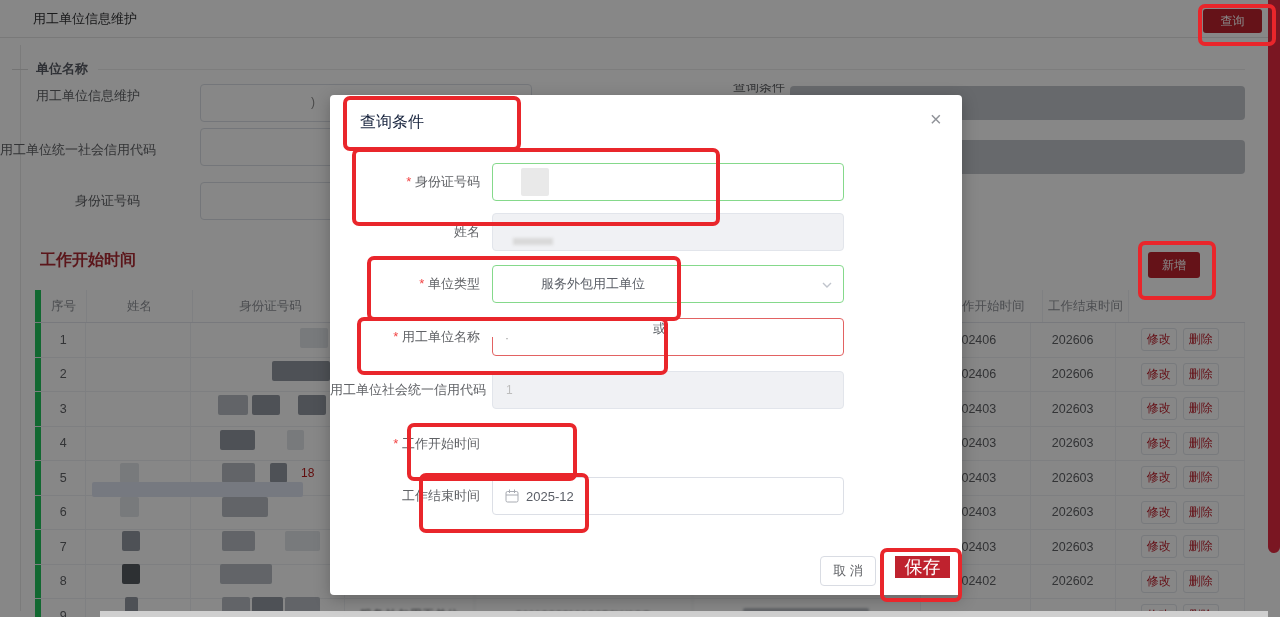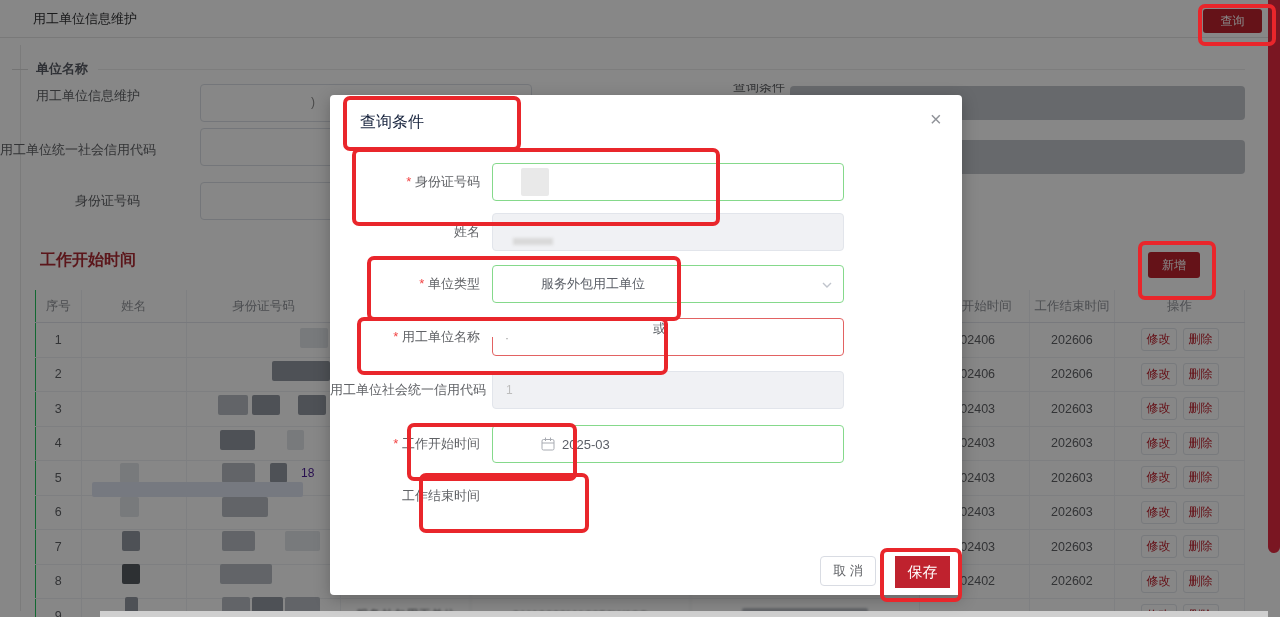--- a/index.html
+++ b/index.html
@@ -29,30 +29,30 @@
   .clip-label span{position:relative;top:-7px;font-size:13px;color:#606266;}
 
   
   .list-title{left:40px;top:250px;font-size:16px;font-weight:bold;color:#ad2b33;}
   .tbl{left:35px;top:290px;width:1210px;}
   .trow{display:flex;height:33.5px;border-bottom:1px solid #eef0f4;}
   .thead{height:32px;border-bottom:1px solid #e2e5ec;}
   .tcell{display:flex;align-items:center;justify-content:center;font-size:12.5px;
     color:#606266;border-right:1px solid #f0f2f6;overflow:hidden;white-space:nowrap;}
   .thead .tcell{color:#909399;}
-  .tcell:first-child{border-left:1px solid #22c55e;}
+  .tcell:first-child{border-left:6px solid #22c55e;}
   .opbtn{font-size:12px;color:#bf222e;border:1px solid #e3e6ec;border-radius:3px;
     padding:2px 5px;margin:0 3px;cursor:pointer;background:#fff;}
   .blurtext{filter:blur(1.3px);color:#5d6166;}
 
   
   .red-block{position:absolute;height:20px;border-radius:2px;}
   .s-light{background:#e3e6ea;}.s-mid{background:#b9bec4;}.s-dark{background:#949aa2;}
   .s-verydark{background:#565b61;}.s-blue{background:#dfe4f2;}.s-bar{background:#c3c7cd;border-radius:4px;}
-  .red-text{position:absolute;font-size:12px;color:#4c1d95;}
+  .red-text{position:absolute;font-size:12px;color:#b91c1c;}
 
   
   .overlay{position:absolute;inset:0;background:rgba(0,0,0,0.47);z-index:10;}
   .scroll-thumb{position:absolute;left:1268px;top:0;width:12px;height:553px;background:#7a1622;
     border-radius:0 0 6px 6px;z-index:15;}
   .bottom-strip{position:absolute;left:100px;top:611px;width:1168px;height:6px;background:#cfcfcf;z-index:15;}
 
   
   .modal{position:absolute;left:330px;top:95px;width:632px;height:500px;background:#fff;
     border-radius:4px;box-shadow:0 4px 16px rgba(0,0,0,0.25);z-index:20;}
@@ -66,21 +66,21 @@
     border:1px solid #dcdfe6;background:#fff;box-sizing:border-box;display:flex;align-items:center;
     font-size:13px;color:#5a5e66;padding:0 12px;}
   .b-green{border-color:#85d98b;padding-left:48px;}
   .b-red{border-color:#e26262;}
   .disabled{background:#f0f1f4;border-color:#e2e5eb;}
   .chev{position:absolute;right:10px;top:13px;}
   .cal{margin-right:7px;flex:none;display:flex;}
   .m-cancel{position:absolute;left:490px;top:461px;width:56px;height:30px;background:#fff;
     border:1px solid #d9dce3;border-radius:4px;font-size:13px;color:#606266;
     display:flex;align-items:center;justify-content:center;cursor:pointer;}
-  .m-save{position:absolute;left:565px;top:461px;width:55px;height:32px;border-radius:0;font-size:15px;}
+  .m-save{position:absolute;left:565px;top:461px;width:55px;height:22px;border-radius:0;font-size:18px;}
   .id-redact{position:absolute;left:28px;top:4px;width:28px;height:28px;background:#e9e9e9;border-radius:2px;}
   .name-smudge{position:absolute;left:20px;bottom:5px;width:40px;height:7px;background:#d9d9d9;filter:blur(1.5px);}
   .white-redact{position:absolute;left:-3px;top:-13px;width:170px;height:31px;background:#fff;}
   .uname-frag{position:absolute;left:160px;top:1px;font-size:13px;color:#5f6368;filter:blur(0.4px);}
   .uname-dot{position:absolute;left:12px;top:12px;font-size:12px;color:#9a9a9a;}
   .credit-frag{position:absolute;left:13px;top:11px;font-size:12px;color:#bdbdbd;filter:blur(0.6px);}
 
   
   .anno{position:absolute;border:4px solid #e9262b;border-radius:7px;z-index:60;pointer-events:none;}
 </style>
@@ -120,21 +120,20 @@
     <div class="abs tbl" id="tbl">
         <div class="trow thead">
           <div class="tcell" style="width: 45px;">序号</div>
           <div class="tcell" style="width: 105px;">姓名</div>
           <div class="tcell" style="width: 155px;">身份证号码</div>
           <div class="tcell" style="width: 130px;">单位类型</div>
           <div class="tcell" style="width: 220px;">用工单位社会统一信用代码</div>
           <div class="tcell" style="width: 230px;">用工单位名称</div>
           <div class="tcell" style="width: 110px;">工作开始时间</div>
           <div class="tcell" style="width: 85px;">工作结束时间</div>
-          <div class="tcell" style="width: 130px;">操作</div>
         </div>
         <div class="trow ">
           <div class="tcell" style="width: 45px;">1</div>
           <div class="tcell" style="width: 105px;"></div>
           <div class="tcell" style="width: 155px;"></div>
           <div class="tcell blurtext" style="width: 130px;"></div>
           <div class="tcell blurtext" style="width: 220px;"></div>
           <div class="tcell" style="width: 230px;"></div>
           <div class="tcell" style="width: 110px;">202406</div>
           <div class="tcell" style="width: 85px;">202606</div>
@@ -333,35 +332,35 @@
 
     <div class="m-row" style="top:276px;">
       <div class="m-label">用工单位社会统一信用代码</div>
       <div class="m-input disabled">
         <span class="credit-frag">1</span>
       </div>
     </div>
 
     <div class="m-row" style="top:330px;">
       <div class="m-label req">工作开始时间</div>
-      <div class="m-input b-green">
+    </div>
+
+    <div class="m-row" style="top:382px;">
+      <div class="m-label">工作结束时间</div>
+      <div class="m-input">
         <span class="cal">
           <svg width="14" height="14" viewBox="0 0 14 14">
               <rect x="1" y="2.5" width="12" height="10.5" rx="1.5" fill="none" stroke="#a8abb2"></rect>
               <line x1="1" y1="6" x2="13" y2="6" stroke="#a8abb2"></line>
               <line x1="4.5" y1="0.5" x2="4.5" y2="4" stroke="#a8abb2"></line>
               <line x1="9.5" y1="0.5" x2="9.5" y2="4" stroke="#a8abb2"></line>
             </svg>
         </span>
-        <span>2025-03</span>
-      </div>
-    </div>
-
-    <div class="m-row" style="top:382px;">
-      <div class="m-label">工作结束时间</div>
+        <span>2025-12</span>
+      </div>
     </div>
 
     <button class="m-cancel">取 消</button>
     <button class="m-save btn-red">保存</button>
   </div>
 
   <div id="annos">
       <div class="anno" style="left: 343px; top: 96px; width: 170px; height: 47px;"></div>
       <div class="anno" style="left: 352px; top: 148px; width: 360px; height: 70px;"></div>
       <div class="anno" style="left: 367px; top: 256px; width: 306px; height: 57px;"></div>

